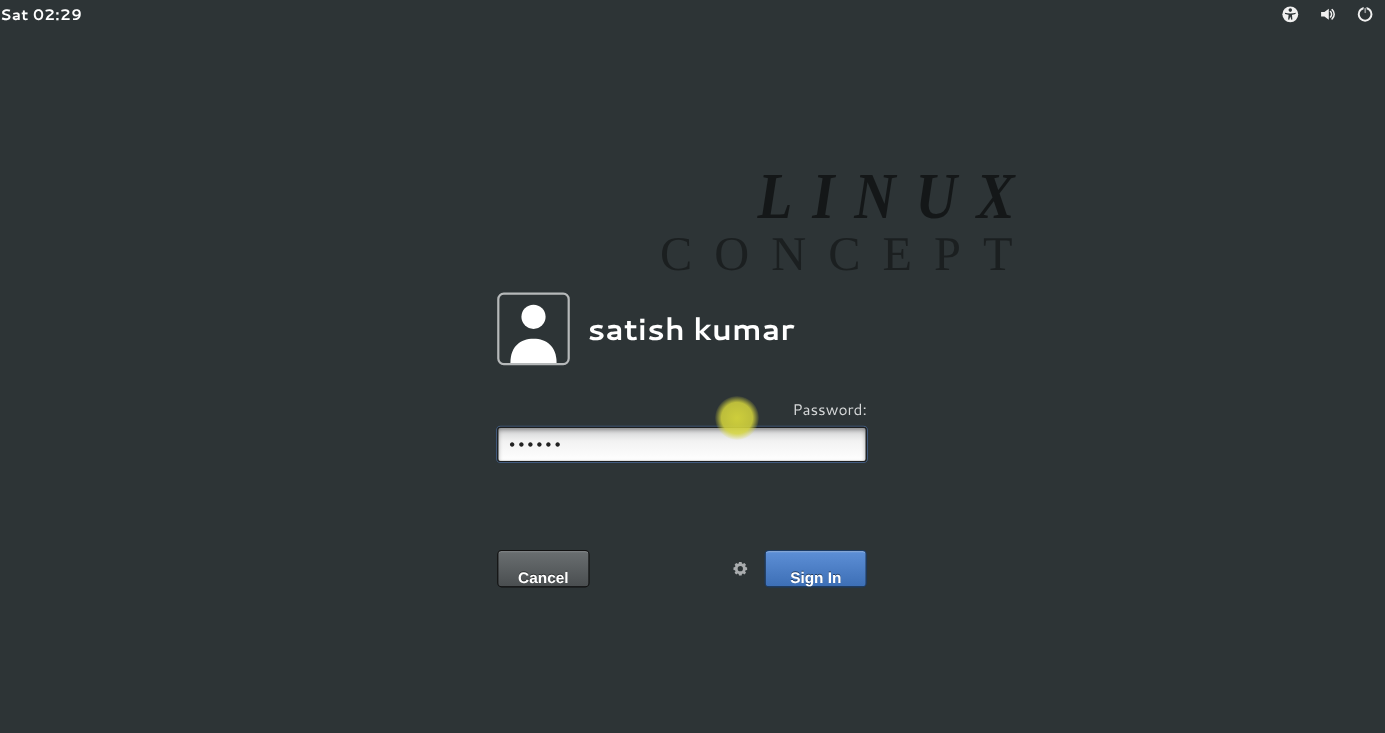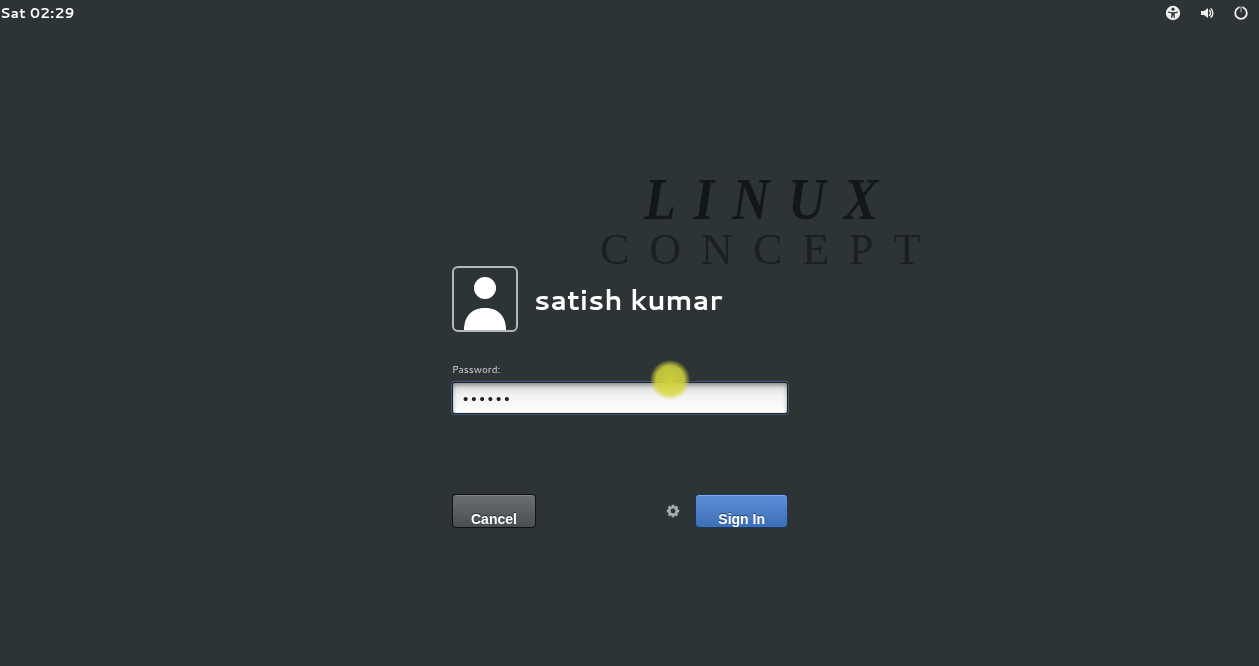--- a/index.html
+++ b/index.html
@@ -35,25 +35,25 @@
     align-items: center;
     gap: 18px;
   }
   .tray .ticon svg { width: 16px; height: 16px; display:block; fill:#f0f0f0; }
   .tray .ticon { cursor: pointer; }
 
   
   .watermark {
     position: absolute;
     left: 600px;
-    top: 169px;
+    top: 150px;
     color: rgba(0,0,0,.45);
     pointer-events: none;
     user-select: none;
-    text-align: center;
+    text-align: right;
   }
   .watermark .line1 {
     font-family: "Times New Roman", Georgia, serif;
     font-style: italic;
     font-weight: 600;
     font-size: 52px;
     letter-spacing: 18px;
     transform: scaleY(1.15);
     color: rgba(0,0,0,.55);
   }
@@ -89,23 +89,24 @@
   }
   .avatar svg { width: 46px; height: 56px; fill: #fff; }
 
   .username {
     font-size: 28px;
     font-weight: 700;
     color: #ffffff;
   }
 
   .pwd-label {
-    font-size: 10px;
+    font-size: 14px;
     color: #d6d8d9;
     margin-bottom: 6px;
+    text-align: right;
   }
 
   .pwd-input {
     width: 336px;
     height: 32px;
     background: linear-gradient(#cfd0d1, #f2f2f2 40%, #ffffff);
     border: 1px solid #1d1f20;
     border-radius: 3px;
     padding: 0 10px;
     font-size: 15px;

